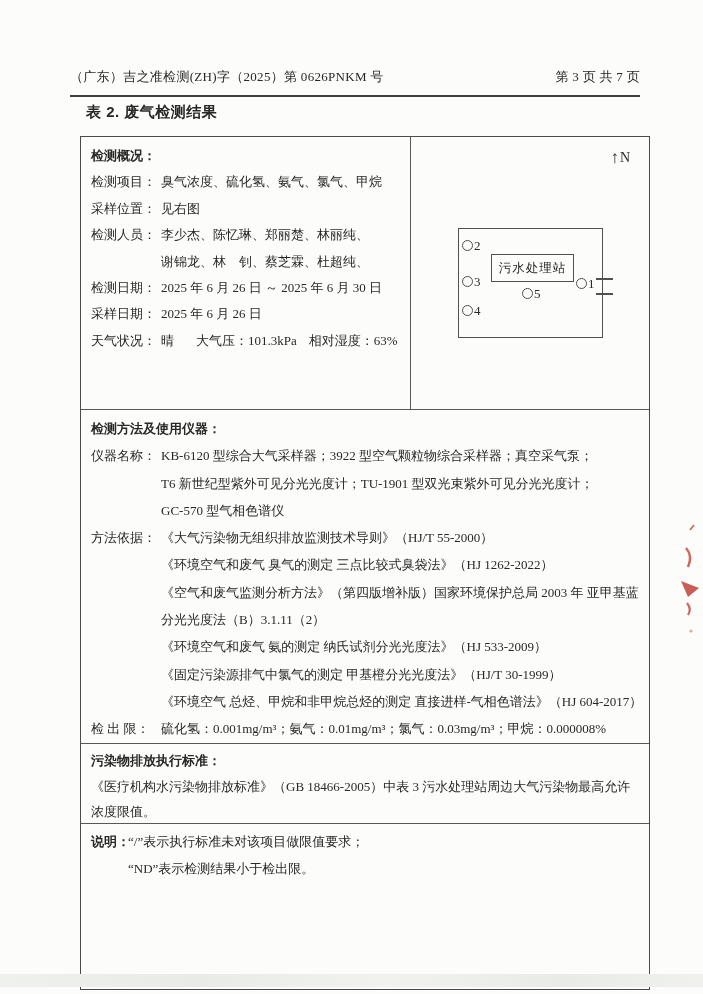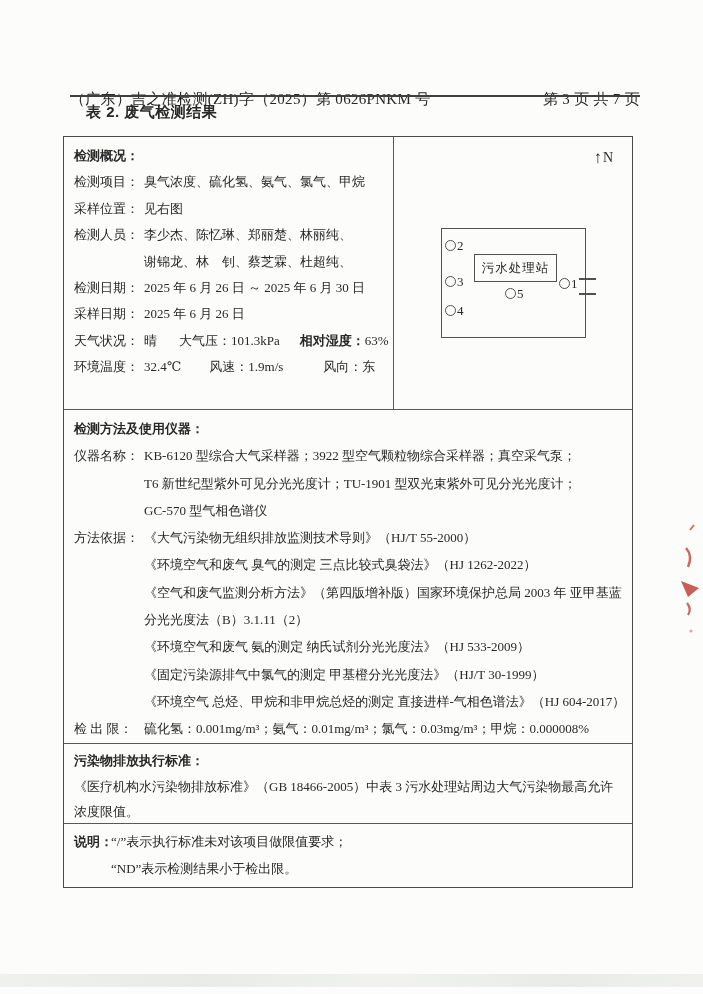--- a/index.html
+++ b/index.html
@@ -1,33 +1,33 @@
 <!DOCTYPE html>
 <html><head>
 <meta charset="utf-8">
 <style>
   html,body{margin:0;padding:0;background:#e9e9e9;}
   .page{position:relative;width:703px;height:994px;background:#fcfcfa;overflow:hidden;
         font-family:"Liberation Serif","DejaVu Serif",serif;color:#282828;}
   .hei{font-family:"Liberation Sans","DejaVu Sans",sans-serif;font-weight:700;}
 
-  .header-row{position:absolute;left:70px;top:90px;width:570px;display:flex;
-              justify-content:space-between;font-size:15px;letter-spacing:.3px;}
+  .header-row{position:absolute;left:70px;top:68px;width:570px;display:flex;
+              justify-content:space-between;font-size:13px;letter-spacing:.3px;}
   .header-rule{position:absolute;left:70px;top:95px;width:570px;height:2px;background:#3f3f3f;}
   .page-title{position:absolute;left:86px;top:103px;font-size:15px;letter-spacing:.5px;}
 
-  .main-table{position:absolute;left:63px;top:136px;width:570px;height:752px;
+  .main-table{position:absolute;left:80px;top:136px;width:570px;height:854px;
               border:1.5px solid #4a4a4a;box-sizing:border-box;display:flex;flex-direction:column;justify-content:space-between;}
   .row-1{height:273px;border-bottom:1.4px solid #585858;display:flex;box-sizing:border-box;}
   .cell-overview{width:330px;box-sizing:border-box;border-right:1.4px solid #585858;
                  padding:6px 10px 0;font-size:13px;}
   .cell-overview .line{display:flex;height:26.4px;line-height:26.4px;white-space:nowrap;}
   .lbl{width:70px;flex-shrink:0;}
   .ind{padding-left:70px;}
-  .g18{margin-left:20px;font-weight:bold;} .g22{margin-left:22px;} .g28{margin-left:28px;} .g40{margin-left:40px;}
+  .g18{margin-left:12px;} .g22{margin-left:22px;} .g28{margin-left:28px;} .g40{margin-left:40px;}
 
   .cell-diagram{flex:1;position:relative;font-size:13px;}
   .north{position:absolute;top:12px;right:19px;font-size:14px;display:flex;align-items:center;}
   .north .arrow{font-size:17px;margin-right:1px;line-height:1;}
   .site-rect{position:absolute;left:47px;top:91px;width:145px;height:110px;
              border:1.4px solid #515151;box-sizing:border-box;}
   .station-box{position:absolute;left:32px;top:25px;width:83px;height:28px;border:1.2px solid #515151;
                box-sizing:border-box;display:flex;align-items:center;justify-content:center;
                font-size:12.5px;letter-spacing:1px;white-space:nowrap;}
   .pt{position:absolute;display:flex;align-items:center;font-size:13px;line-height:1;}
@@ -98,28 +98,20 @@
           <span>2025 年 6 月 26 日</span>
         </div>
         <div class="line">
           <span class="lbl">天气状况：</span>
           <span>晴</span>
           <span class="g22">大气压：</span>
           <span>101.3kPa</span>
           <span class="g18">相对湿度：</span>
           <span>63%</span>
         </div>
-        <div class="line">
-          <span class="lbl">环境温度：</span>
-          <span>32.4℃</span>
-          <span class="g28">风速：</span>
-          <span>1.9m/s</span>
-          <span class="g40">风向：</span>
-          <span>东</span>
-        </div>
       </div>
 
       <div class="cell-diagram">
         <div class="north">
           <span class="arrow">↑</span>
           <span>N</span>
         </div>
         <div class="site-rect">
           <div class="station-box">
             <span>污水处理站</span>

